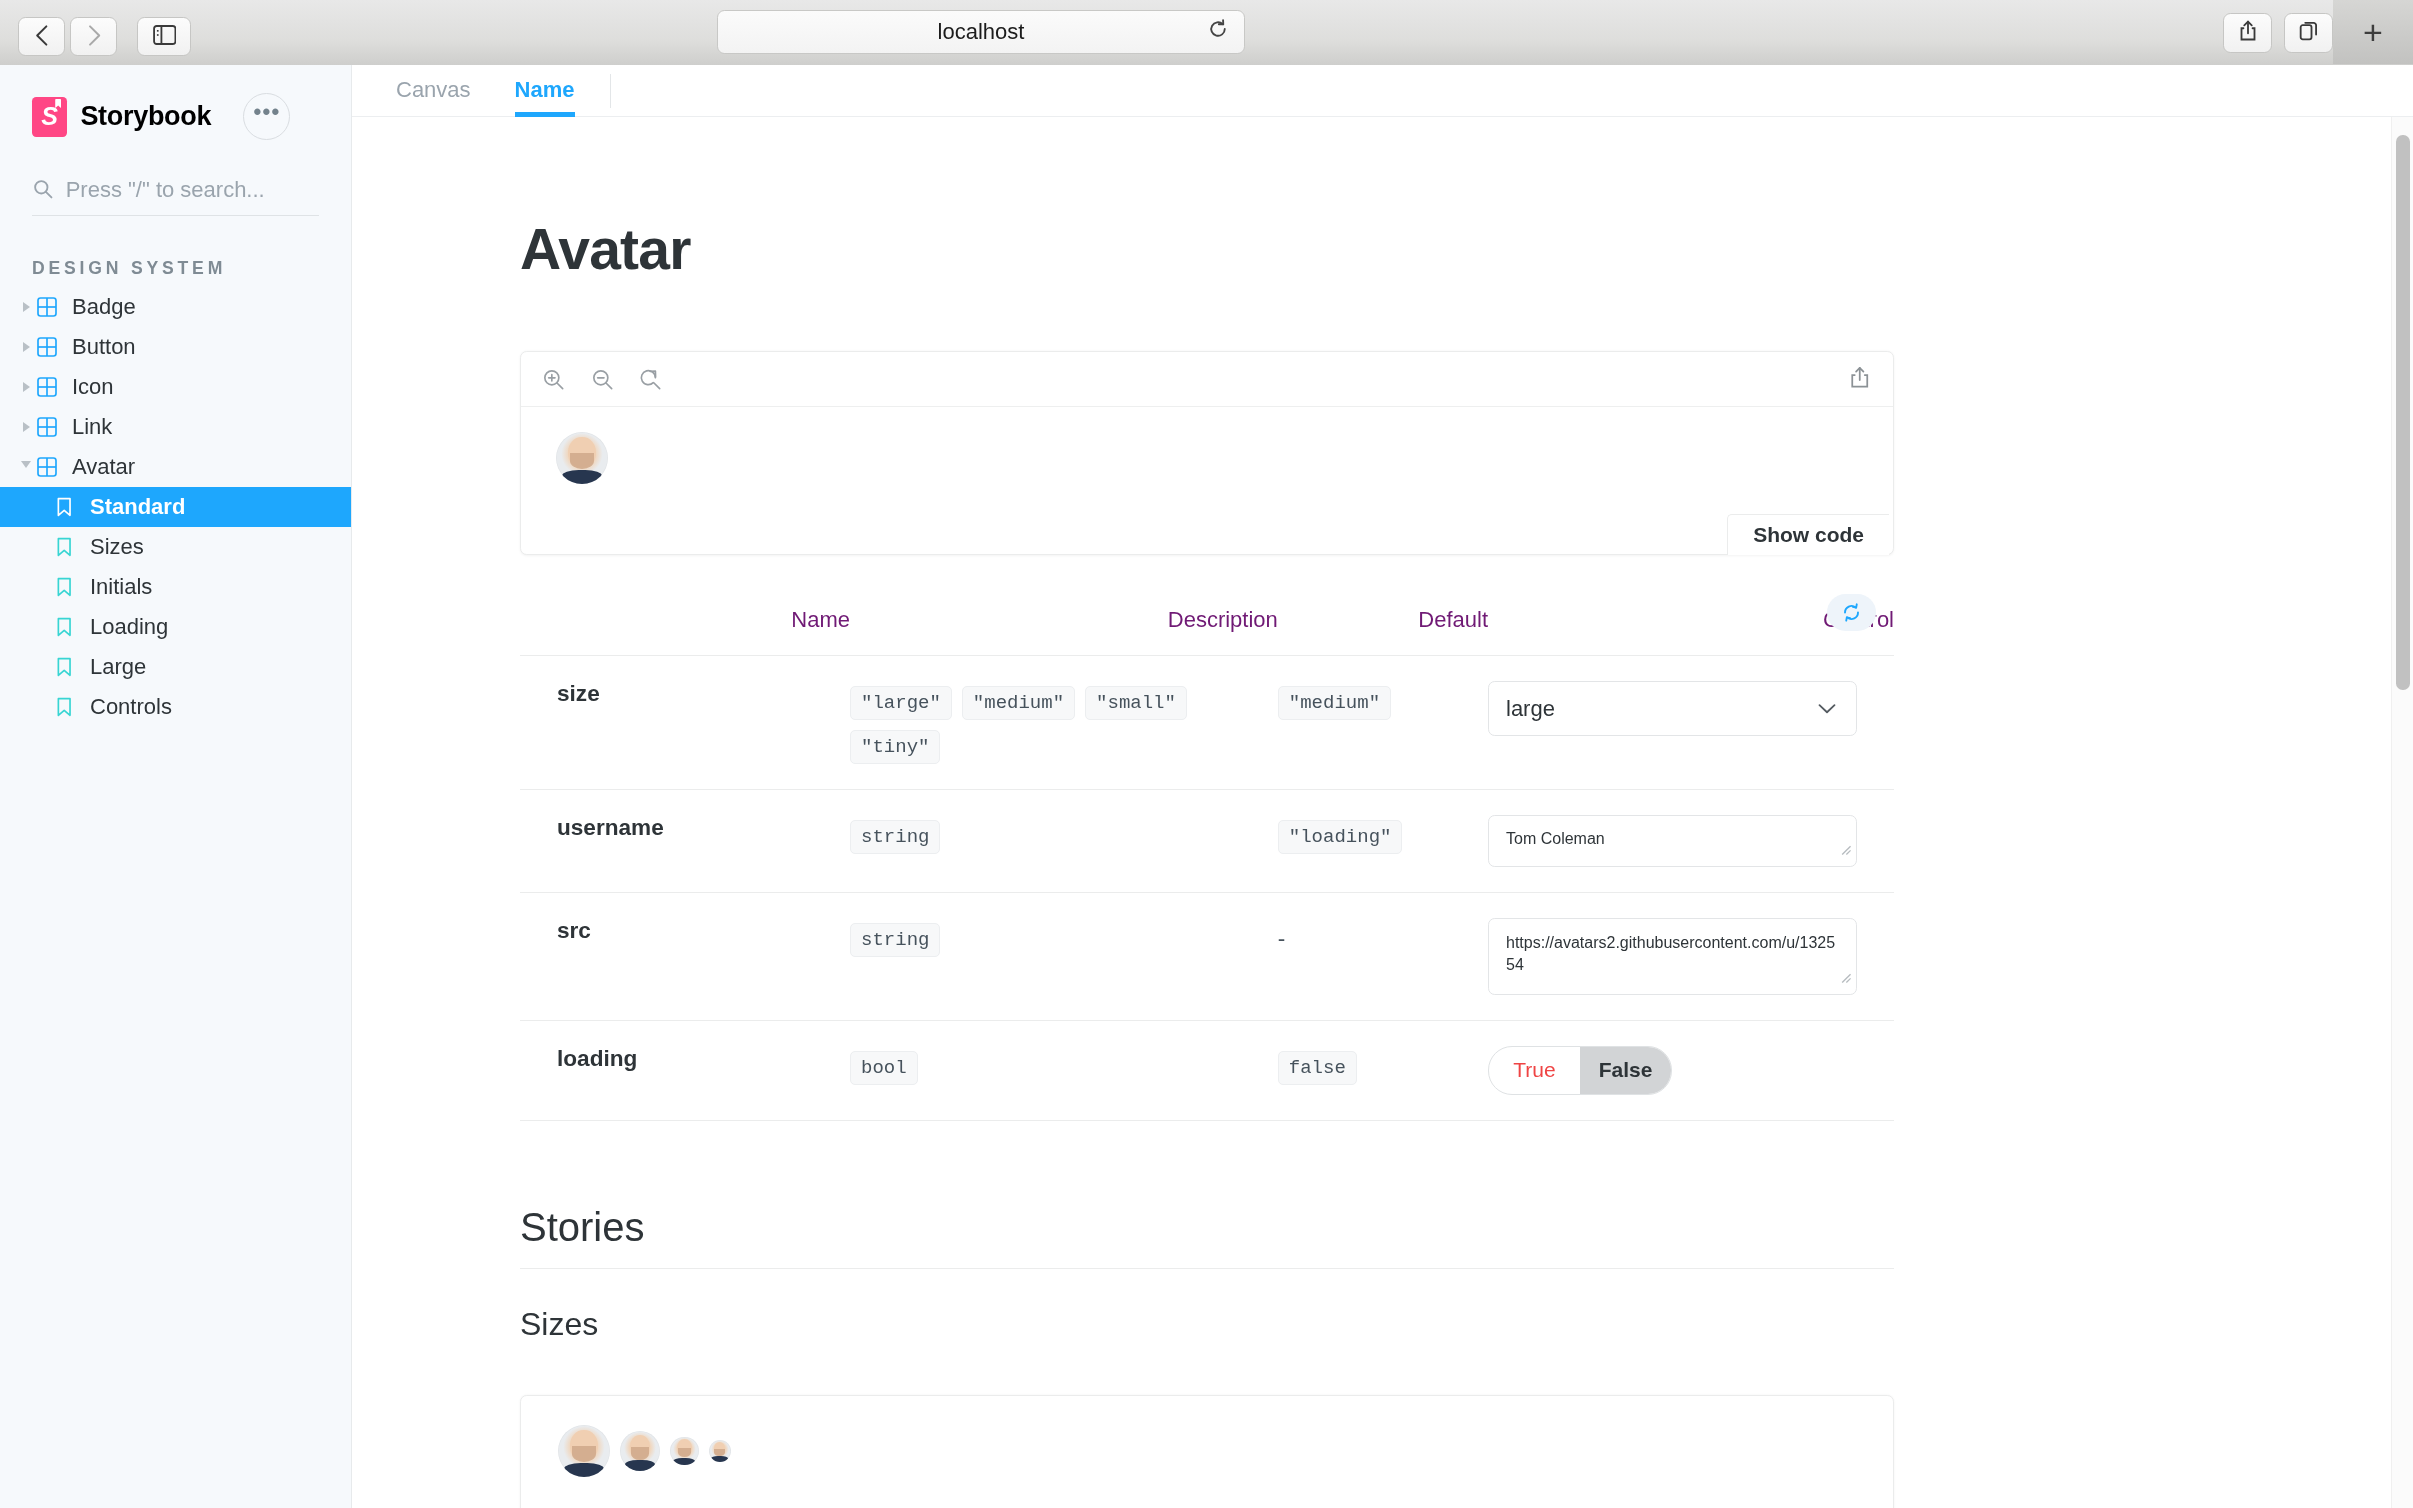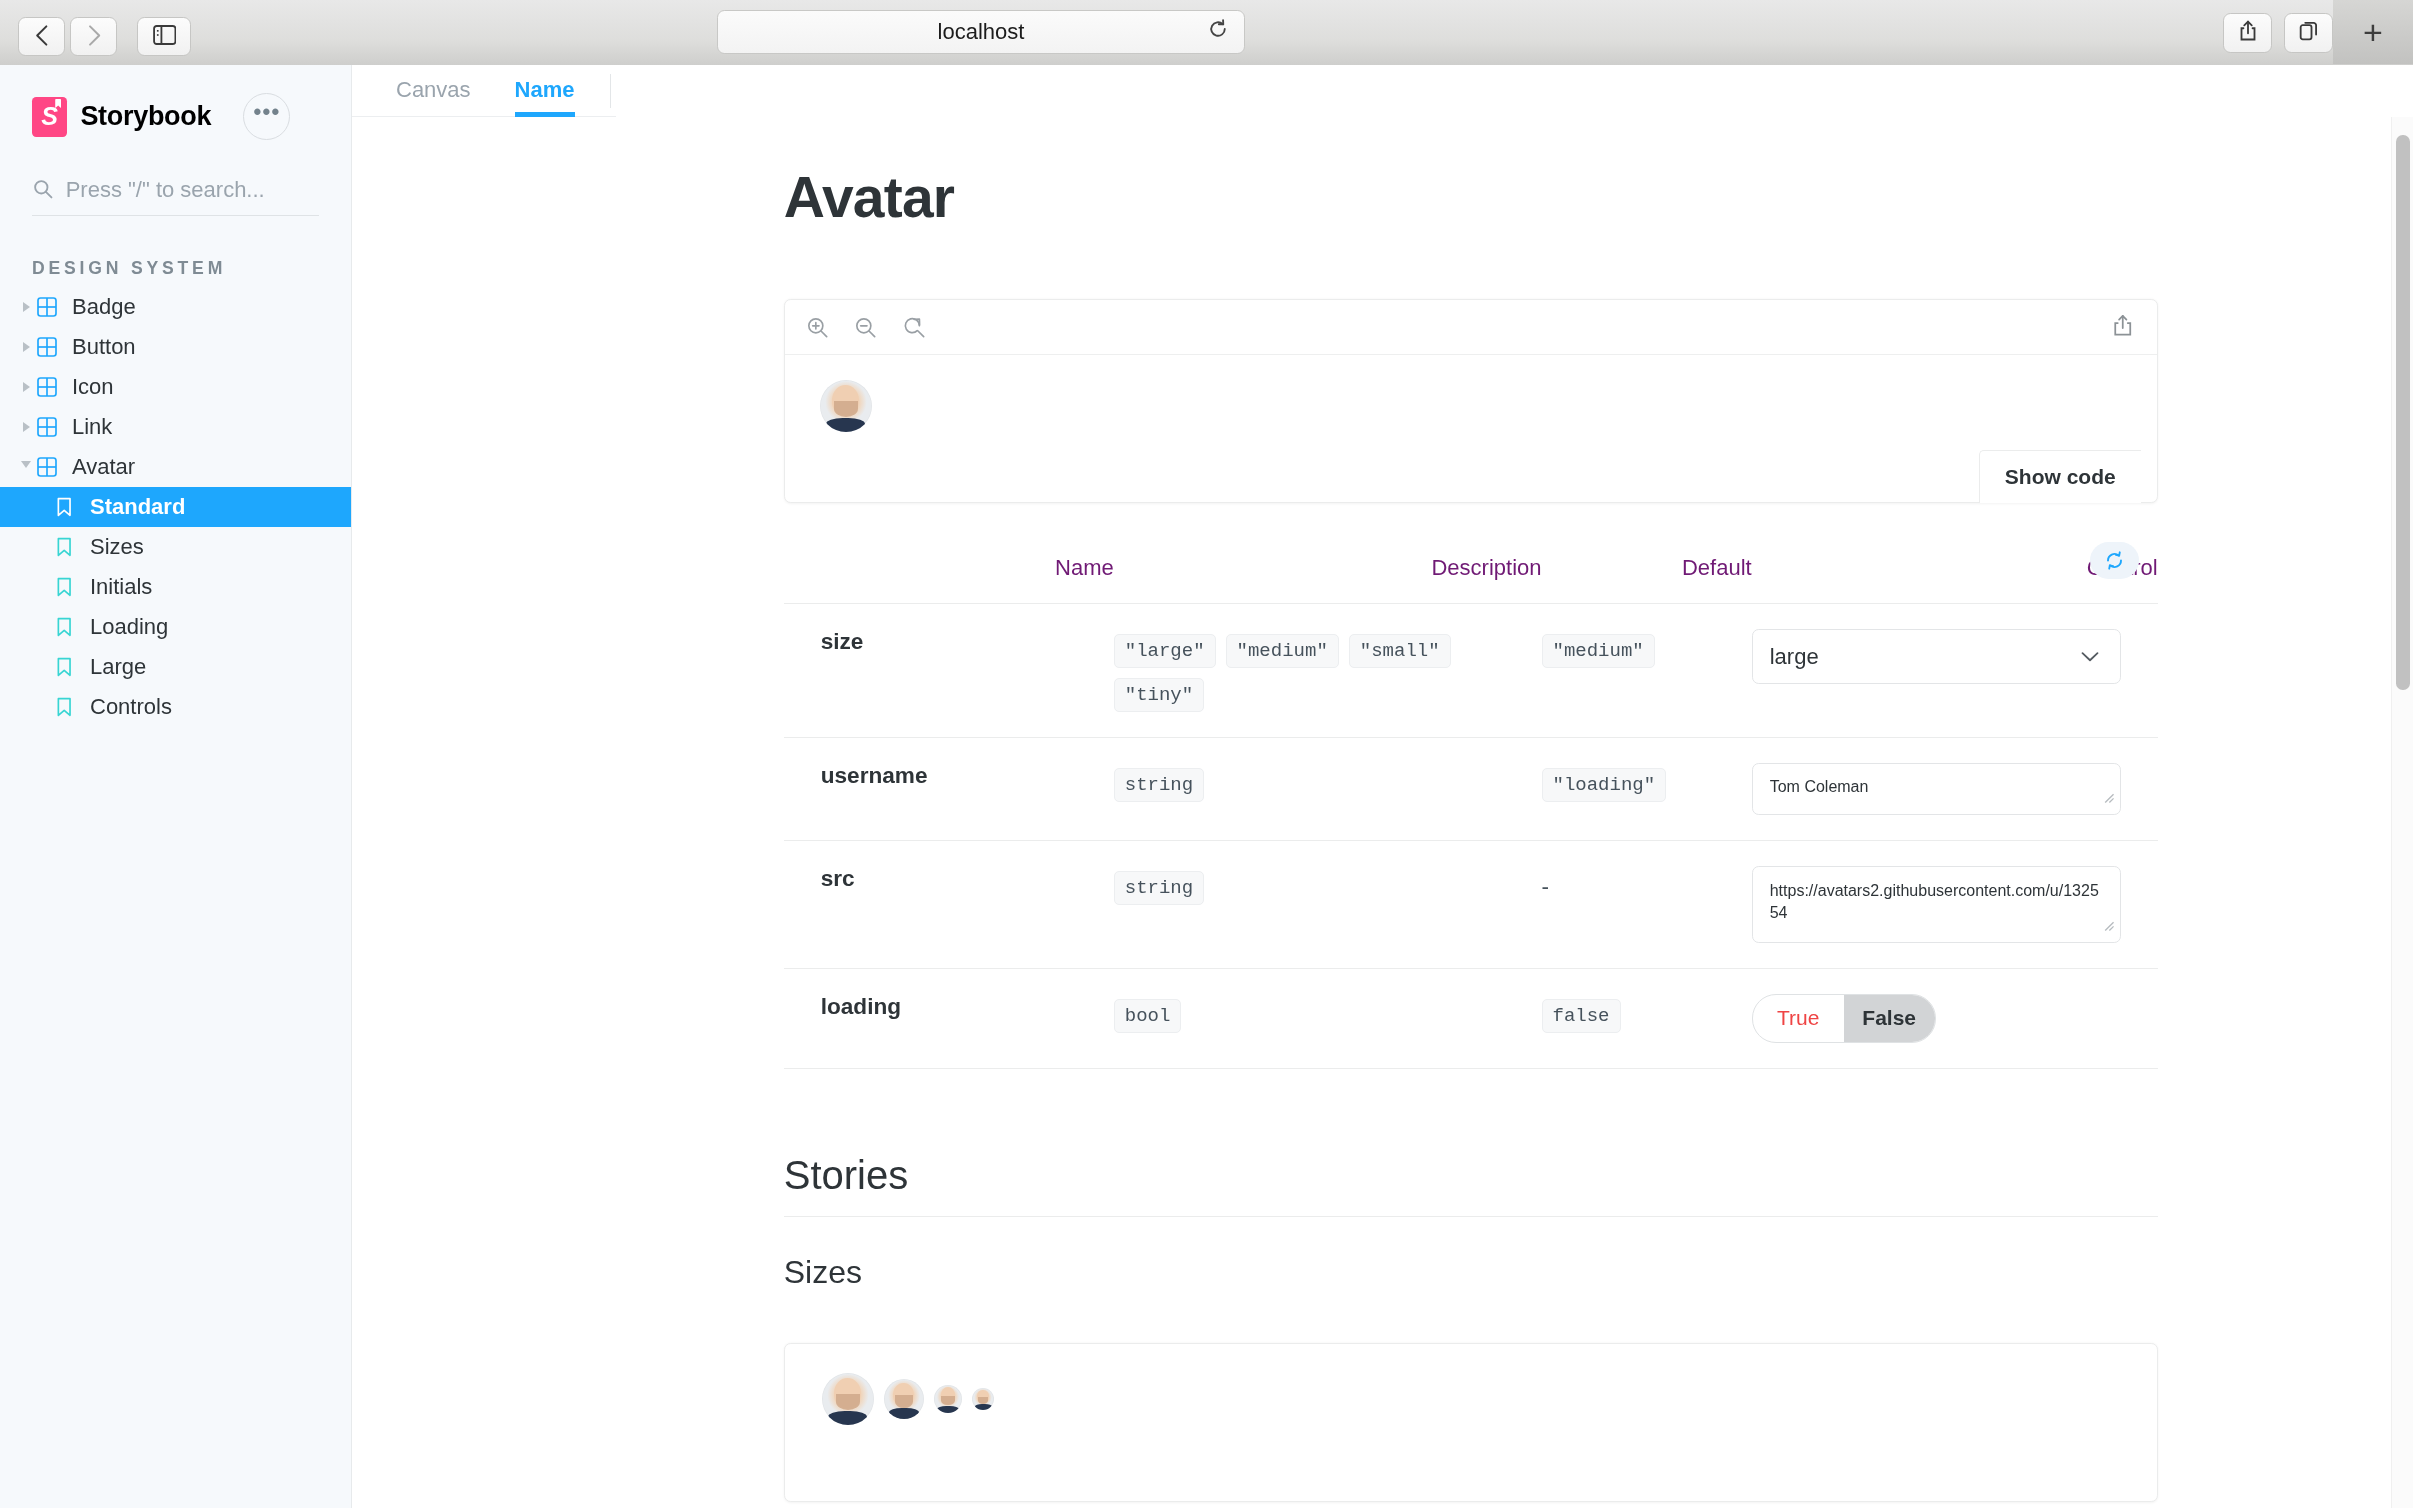--- a/index.html
+++ b/index.html
@@ -94,21 +94,21 @@
   }
   .tree-row.child { padding-left: 55px; }
   .tree-row.selected { background: #1ea7fd; color: #ffffff; font-weight: 700; }
   .tw { width: 22px; display:flex; align-items:center; justify-content:center; flex:none; }
   .caret { width: 0; height: 0; border-left: 7.5px solid #b9c0c6; border-top: 5px solid transparent; border-bottom: 5px solid transparent; }
   .caret.open { border-left: 5px solid transparent; border-right: 5px solid transparent; border-top: 7.5px solid #b9c0c6; border-left-width:5px; }
   .tree-icon { width: 30px; display: flex; align-items: center; justify-content: flex-start; flex: none; }
   .tree-label { margin-left: 5px; }
 
   
-  .main { flex: 1; height: 100%; background: #ffffff; display: flex; position: relative; }
+  .main { flex: 1; height: 100%; background: #ffffff; display: flex; flex-direction: column; position: relative; }
   .tabbar {
     height: 52px; display: flex; align-items: flex-end;
     border-bottom: 0.8px solid #eceef0; background: #fff; padding-left: 22px;
     position: relative;
   }
   .tab {
     font-size: 22px; color: #9aa4ad; padding: 0 22px 13.4px 22px; position: relative; font-weight: 400;
   }
   .tab.active { color: #1ea7fd; font-weight: 700; }
   .tab.active::after {
@@ -137,25 +137,25 @@
   .avatar-img {
     width: 52px; height: 52px; border-radius: 50%;
     background: radial-gradient(circle at 50% 42%, #f0d6bd 0 34%, #e9ecef 52%);
     position: relative; overflow: hidden; display: inline-block;
     box-shadow: inset 0 0 0 0.8px rgba(0,0,0,0.03);
   }
   .avatar-img .head { position:absolute; left:24%; top:10%; width:52%; height:58%; background:#f0cfb2; border-radius:50% 50% 44% 44%; }
   .avatar-img .beard { position:absolute; left:27%; top:40%; width:46%; height:32%; background:#cfa889; border-radius:0 0 50% 50%; opacity:.85;}
   .avatar-img .body { position:absolute; left:12%; bottom:0; width:76%; height:26%; background:#27364f; border-radius:42% 42% 0 0; }
   .show-code-btn {
-    position: absolute; right: 16px; bottom: -0.8px;
+    position: absolute; right: 4px; bottom: -0.8px;
     border: 0.8px solid #ebecec; border-right: none; border-bottom: none;
     border-radius: 5px 0 0 0; background: #fff;
     font-size: 21px; font-weight: 700; color: #2e3438;
-    padding: 14px 25px;
+    padding: 8px 25px;
   }
 
   
   .args-table { margin-top: 52px; width: 100%; border-collapse: collapse; }
   .args-table th {
     text-align: right; font-size: 22px; font-weight: 400; color: #701a75;
     padding: 0 0 22px 0; vertical-align: bottom;
   }
   .args-table th.c-name { width: 419px; padding-left: 37px; }
   .args-table th.c-desc { width: 578px; margin-left: 20px; }

